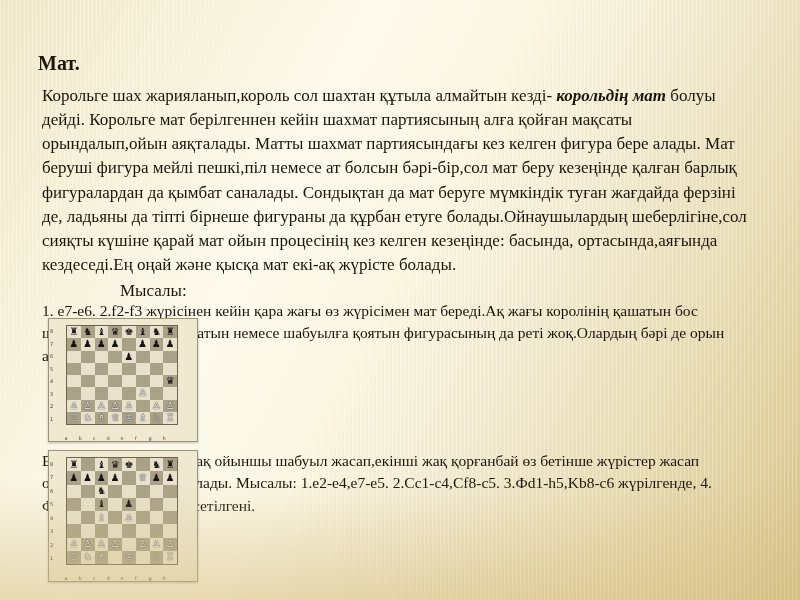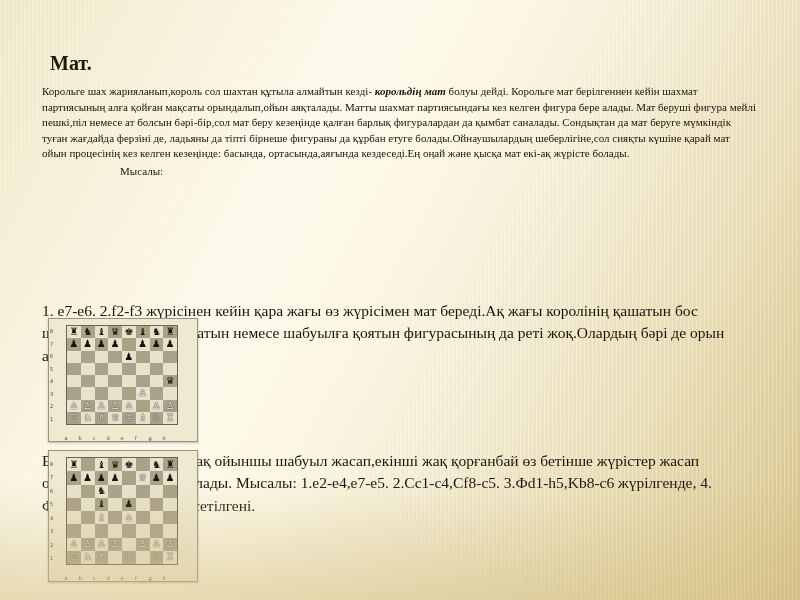--- a/index.html
+++ b/index.html
@@ -37,34 +37,34 @@
     content: "";
     position: absolute;
     left: 0; right: 0; bottom: 0;
     height: 120px;
     background: linear-gradient(to bottom, rgba(233,221,183,0), rgba(214,192,133,0.55));
     pointer-events: none;
   }
 
   .title {
     position: absolute;
-    left: 50px;
+    left: 38px;
     top: 52px;
     font-size: 20px;
     font-weight: bold;
     color: #20160a;
     font-family: "Liberation Serif", serif;
   }
 
   .bodytext {
     position: absolute;
     left: 42px;
     top: 84px;
     width: 714px;
-    font-size: 11px;
+    font-size: 17px;
     line-height: 1.42;
     color: #1b1409;
     text-align: left;
   }
   .bodytext p {
     margin: 0 0 2px 0;
   }
   .bi {
     font-weight: bold;
     font-style: italic;

